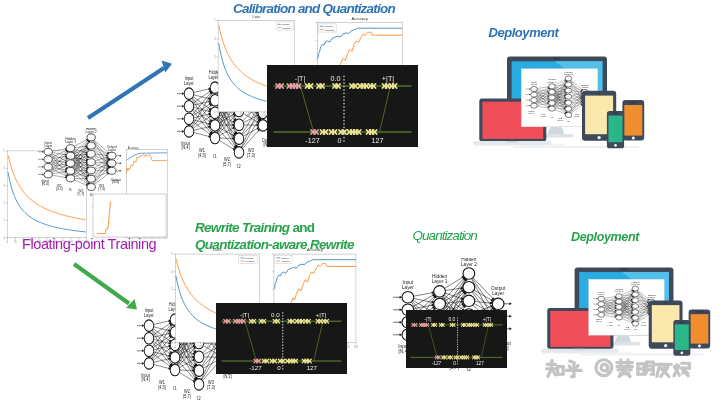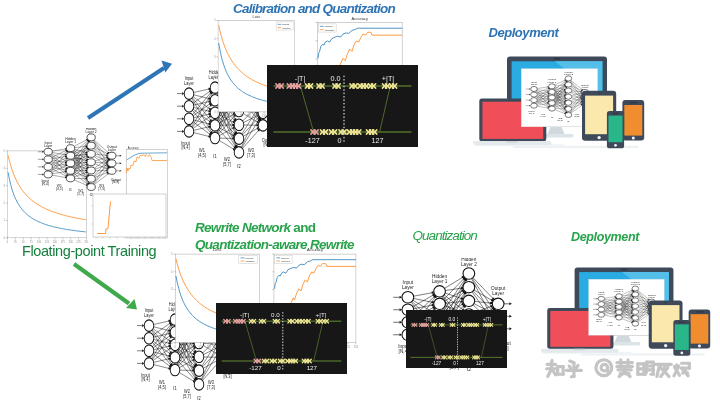--- a/index.html
+++ b/index.html
@@ -572,21 +572,21 @@
       <line x1="68" y1="45" x2="68" y2="46.4"></line>
       <line x1="74" y1="45" x2="74" y2="46.4"></line>
 <line x1="0.6" y1="14" x2="2" y2="14"></line>
       <line x1="0.6" y1="32" x2="2" y2="32"></line>
 </g>
 <polyline points="6,41.5 14.5,41.5 15,37 16.5,37 17,36 19.5,9.5" fill="none" stroke="#ff7f0e" stroke-width="0.8"></polyline>
 </svg>
 <svg style="position:absolute;left:37px;top:128.2px" width="86" height="72" viewBox="0 0 100 100" preserveAspectRatio="none">
     <use href="#nn"></use>
   </svg>
-<div class="t" style="left:22px;top:243px;font-size:14.5px;color:#15803d;letter-spacing:-0.4px;">Floating-point Training</div>
+<div class="t" style="left:22px;top:236px;font-size:14.5px;color:#a21caf;letter-spacing:-0.4px;">Floating-point Training</div>
 <svg style="position:absolute;left:80px;top:55px" width="100" height="72" viewBox="0 0 100 72">
 <line x1="8" y1="63" x2="84" y2="13" stroke="#2e75b6" stroke-width="4.0"></line>
 <polygon points="81.5,5.5 92,8.7 85.3,17.5" fill="#2e75b6"></polygon>
 </svg>
 <svg style="position:absolute;left:68px;top:258px" width="78" height="56" viewBox="0 0 78 56">
 <line x1="6" y1="6" x2="61" y2="45.5" stroke="#3fa94c" stroke-width="4.1"></line>
 <polygon points="66.5,41 69,51.5 58,50" fill="#3fa94c"></polygon>
 </svg>
 <div class="t" style="left:233px;top:1px;font-size:13.5px;color:#2e74b5;font-style:italic;font-weight:bold;letter-spacing:-0.78px;">Calibration and Quantization</div>
 <svg style="position:absolute;left:176px;top:54px" width="100" height="120" viewBox="0 0 100 100" preserveAspectRatio="none">
@@ -598,21 +598,21 @@
 <svg style="position:absolute;left:304.2px;top:11.9px" width="100.4" height="115.8" viewBox="0 0 90 100" preserveAspectRatio="none">
     <use href="#accchart"></use>
   </svg>
 <svg style="position:absolute;left:267px;top:65px" width="151" height="82" viewBox="0 0 151 82" preserveAspectRatio="none">
     <use href="#qbox"></use>
   </svg>
 <div class="t" style="left:488.5px;top:25px;font-size:13px;color:#2e74b5;font-style:italic;font-weight:bold;letter-spacing:-0.45px;">Deployment</div>
 <svg style="position:absolute;left:473px;top:55px" width="172" height="95" viewBox="0 0 172 95" preserveAspectRatio="none">
     <use href="#devices"></use>
   </svg>
-<div class="t" style="left:195px;top:220px;font-size:13.5px;color:#28a24b;font-weight:bold;line-height:16.5px;letter-spacing:-0.7px;"><span style="font-style:italic">Rewrite Network</span> and<br><span style="font-style:italic">Quantization-aware Rewrite</span></div>
+<div class="t" style="left:195px;top:220px;font-size:13.5px;color:#28a24b;font-weight:bold;line-height:16.5px;letter-spacing:-0.7px;"><span style="font-style:italic">Rewrite Training</span> and<br><span style="font-style:italic">Quantization-aware Rewrite</span></div>
 <svg style="position:absolute;left:136px;top:286px" width="100" height="120" viewBox="0 0 100 100" preserveAspectRatio="none">
     <use href="#nn"></use>
   </svg>
 <svg style="position:absolute;left:161.7px;top:243.9px" width="99.5" height="112" viewBox="0 0 90 100" preserveAspectRatio="none">
     <use href="#losschart"></use>
   </svg>
 <svg style="position:absolute;left:261.1px;top:243.9px" width="97.1" height="112" viewBox="0 0 90 100" preserveAspectRatio="none">
     <use href="#accchart"></use>
   </svg>
 <svg style="position:absolute;left:216px;top:303px" width="131" height="71" viewBox="0 0 151 82" preserveAspectRatio="none">

